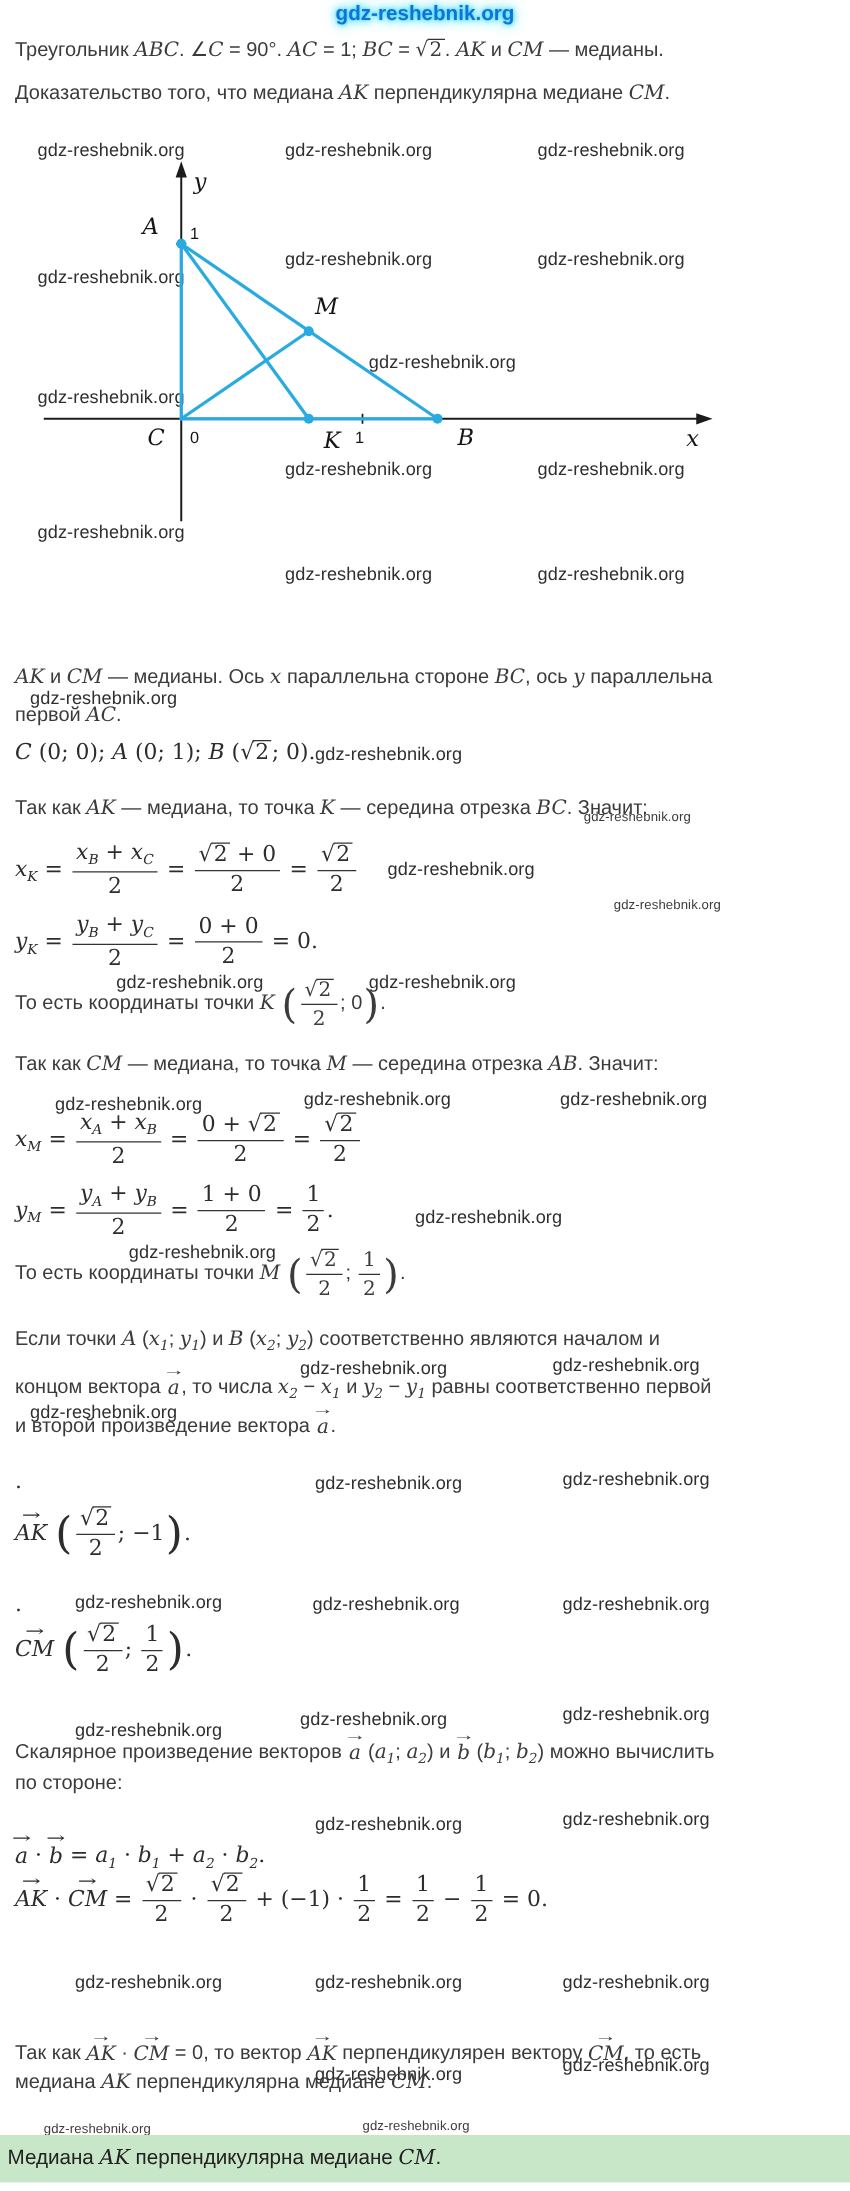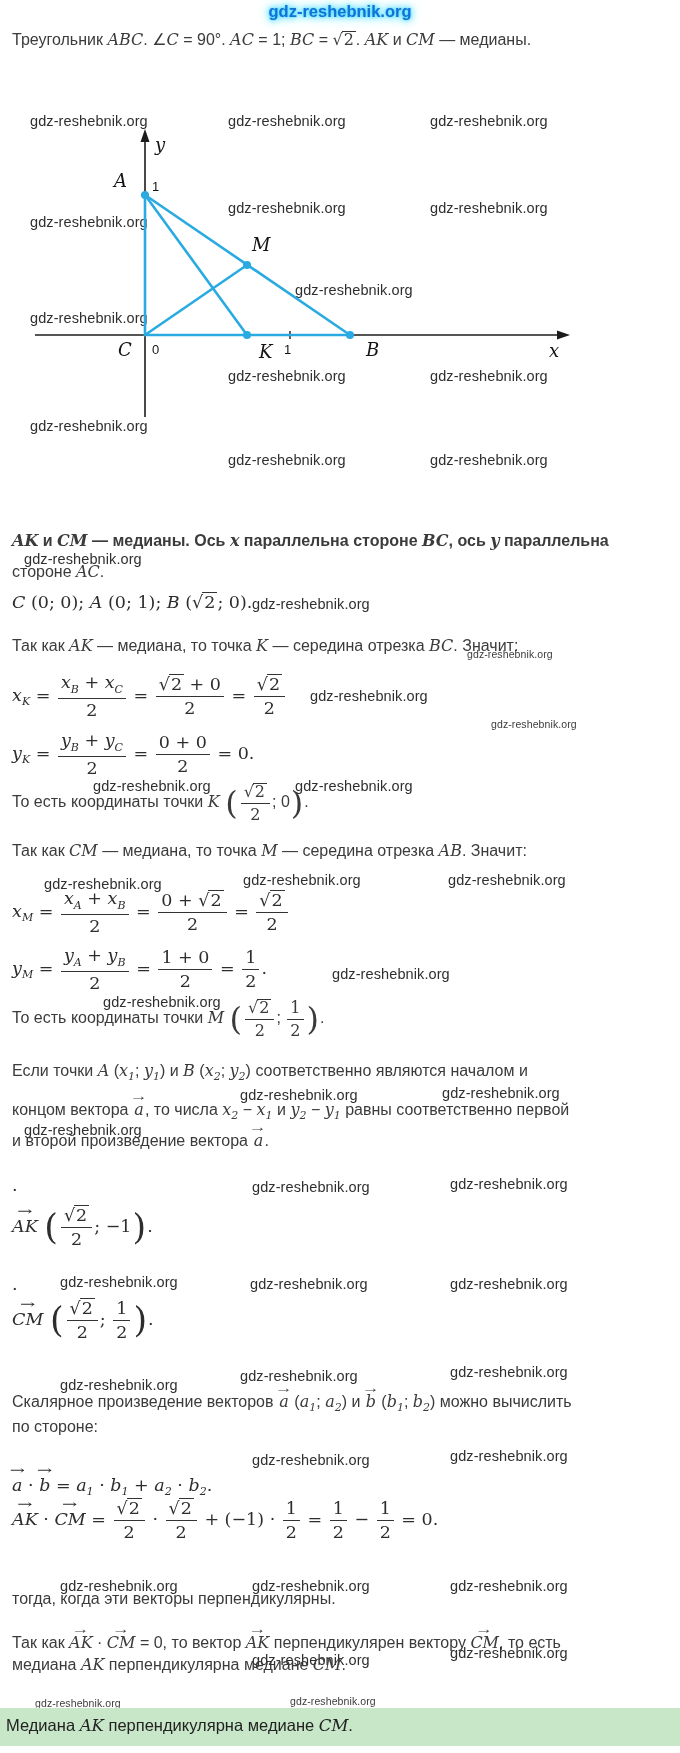--- a/index.html
+++ b/index.html
@@ -111,20 +111,21 @@
       <span class="wm" style="left: 450px; top: 1578px;">gdz-reshebnik.org</span>
       <span class="wm" style="left: 450px; top: 1645px;">gdz-reshebnik.org</span>
       <span class="wm" style="left: 252px; top: 1652px;">gdz-reshebnik.org</span>
       <span class="wm small" style="left: 35px; top: 1697px;">gdz-reshebnik.org</span>
       <span class="wm small" style="left: 290px; top: 1695px;">gdz-reshebnik.org</span>
     </div>
 
   <div class="wm-top">gdz-reshebnik.org</div>
 
   <div class="tline" style="top:30px;"><span class="tk-t">Треугольник </span><span class="tk-v">ABC</span><span class="tk-t">. ∠</span><span class="tk-v">C</span><span class="tk-t"> = 90°. </span><span class="tk-v">AC</span><span class="tk-t"> = 1; </span><span class="tk-v">BC</span><span class="tk-t"> = </span><span class="tk-sqrt"><span class="tk-rad">√</span><span class="tk-rdc"><span class="tk-t">2</span></span></span><span class="tk-t">. </span><span class="tk-v">AK</span><span class="tk-t"> и </span><span class="tk-v">CM</span><span class="tk-t"> — медианы.</span></div>
+  <div class="tline" style="top:64px;"><span class="tk-t">Доказательство того, что медиана </span><span class="tk-v">AK</span><span class="tk-t"> перпендикулярна медиане </span><span class="tk-v">CM</span><span class="tk-t">.</span></div>
 
   <svg id="diagram" width="600" height="320" viewBox="0 0 600 320">
     <line class="axis" x1="35" y1="210" x2="560" y2="210"></line>
     <polygon class="axis-arrow" points="570,210 557,205.5 557,214.5"></polygon>
     <line class="axis" x1="145" y1="292" x2="145" y2="14"></line>
     <polygon class="axis-arrow" points="145,4 140.5,17 149.5,17"></polygon>
 
     <line class="tick" x1="141" y1="70" x2="149" y2="70"></line>
     <line class="tick" x1="290" y1="206" x2="290" y2="214"></line>
 
@@ -144,43 +145,42 @@
     <text class="lbl-var" x="118" y="231">C</text>
     <text class="lbl-var" x="259" y="233">K</text>
     <text class="lbl-var" x="366" y="231">B</text>
     <text class="lbl-var" x="155" y="26">y</text>
     <text class="lbl-var" x="549" y="232">x</text>
     <text class="lbl-num" x="152" y="229">0</text>
     <text class="lbl-num" x="152" y="66">1</text>
     <text class="lbl-num" x="284" y="229">1</text>
   </svg>
 
-  <div class="tline" style="top:531px;font-weight:bold;"><span class="tk-v">AK</span><span class="tk-t"> и </span><span class="tk-v">CM</span><span class="tk-t"> — медианы. Ось </span><span class="tk-v">x</span><span class="tk-t"> параллельна стороне </span><span class="tk-v">BC</span><span class="tk-t">, ось </span><span class="tk-v">y</span><span class="tk-t"> параллельна</span></div>
-  <div class="tline" style="top:562px;"><span class="tk-t">стороне </span><span class="tk-v">AC</span><span class="tk-t">.</span></div>
+  <div class="tline" style="top:531px;"><span class="tk-v">AK</span><span class="tk-t"> и </span><span class="tk-v">CM</span><span class="tk-t"> — медианы. Ось </span><span class="tk-v">x</span><span class="tk-t"> параллельна стороне </span><span class="tk-v">BC</span><span class="tk-t">, ось </span><span class="tk-v">y</span><span class="tk-t"> параллельна</span></div>
+  <div class="tline" style="top:562px;"><span class="tk-t">первой </span><span class="tk-v">AC</span><span class="tk-t">.</span></div>
   <div class="fline" style="top:592px;"><span class="tk-v">C</span><span class="tk-t"> (0; 0); </span><span class="tk-v">A</span><span class="tk-t"> (0; 1); </span><span class="tk-v">B</span><span class="tk-t"> (</span><span class="tk-sqrt"><span class="tk-rad">√</span><span class="tk-rdc"><span class="tk-t">2</span></span></span><span class="tk-t">; 0).</span></div>
   <div class="tline" style="top:636px;"><span class="tk-t">Так как </span><span class="tk-v">AK</span><span class="tk-t"> — медиана, то точка </span><span class="tk-v">K</span><span class="tk-t"> — середина отрезка </span><span class="tk-v">BC</span><span class="tk-t">. Значит:</span></div>
   <div class="fline" style="top:673px;"><span class="tk-v">x</span><sub class="tk-s">K</sub><span class="tk-t"> = </span><span class="tk-frac"><span class="tk-num"><span class="tk-v">x</span><sub class="tk-s">B</sub><span class="tk-t"> + </span><span class="tk-v">x</span><sub class="tk-s">C</sub></span><span class="tk-den"><span class="tk-t">2</span></span></span><span class="tk-t"> = </span><span class="tk-frac"><span class="tk-num"><span class="tk-sqrt"><span class="tk-rad">√</span><span class="tk-rdc"><span class="tk-t">2</span></span></span><span class="tk-t"> + 0</span></span><span class="tk-den"><span class="tk-t">2</span></span></span><span class="tk-t"> = </span><span class="tk-frac"><span class="tk-num"><span class="tk-sqrt"><span class="tk-rad">√</span><span class="tk-rdc"><span class="tk-t">2</span></span></span></span><span class="tk-den"><span class="tk-t">2</span></span></span></div>
   <div class="fline" style="top:731px;"><span class="tk-v">y</span><sub class="tk-s">K</sub><span class="tk-t"> = </span><span class="tk-frac"><span class="tk-num"><span class="tk-v">y</span><sub class="tk-s">B</sub><span class="tk-t"> + </span><span class="tk-v">y</span><sub class="tk-s">C</sub></span><span class="tk-den"><span class="tk-t">2</span></span></span><span class="tk-t"> = </span><span class="tk-frac"><span class="tk-num"><span class="tk-t">0 + 0</span></span><span class="tk-den"><span class="tk-t">2</span></span></span><span class="tk-t"> = 0.</span></div>
   <div class="tline" style="top:783px;"><span class="tk-t">То есть координаты точки </span><span class="tk-v">K</span><span class="tk-t"> </span><span class="tk-big">(</span><span class="tk-frac"><span class="tk-num"><span class="tk-sqrt"><span class="tk-rad">√</span><span class="tk-rdc"><span class="tk-t">2</span></span></span></span><span class="tk-den"><span class="tk-t">2</span></span></span><span class="tk-t">; 0</span><span class="tk-big">)</span><span class="tk-t">.</span></div>
   <div class="tline" style="top:841px;"><span class="tk-t">Так как </span><span class="tk-v">CM</span><span class="tk-t"> — медиана, то точка </span><span class="tk-v">M</span><span class="tk-t"> — середина отрезка </span><span class="tk-v">AB</span><span class="tk-t">. Значит:</span></div>
   <div class="fline" style="top:889px;"><span class="tk-v">x</span><sub class="tk-s">M</sub><span class="tk-t"> = </span><span class="tk-frac"><span class="tk-num"><span class="tk-v">x</span><sub class="tk-s">A</sub><span class="tk-t"> + </span><span class="tk-v">x</span><sub class="tk-s">B</sub></span><span class="tk-den"><span class="tk-t">2</span></span></span><span class="tk-t"> = </span><span class="tk-frac"><span class="tk-num"><span class="tk-t">0 + </span><span class="tk-sqrt"><span class="tk-rad">√</span><span class="tk-rdc"><span class="tk-t">2</span></span></span></span><span class="tk-den"><span class="tk-t">2</span></span></span><span class="tk-t"> = </span><span class="tk-frac"><span class="tk-num"><span class="tk-sqrt"><span class="tk-rad">√</span><span class="tk-rdc"><span class="tk-t">2</span></span></span></span><span class="tk-den"><span class="tk-t">2</span></span></span></div>
   <div class="fline" style="top:946px;"><span class="tk-v">y</span><sub class="tk-s">M</sub><span class="tk-t"> = </span><span class="tk-frac"><span class="tk-num"><span class="tk-v">y</span><sub class="tk-s">A</sub><span class="tk-t"> + </span><span class="tk-v">y</span><sub class="tk-s">B</sub></span><span class="tk-den"><span class="tk-t">2</span></span></span><span class="tk-t"> = </span><span class="tk-frac"><span class="tk-num"><span class="tk-t">1 + 0</span></span><span class="tk-den"><span class="tk-t">2</span></span></span><span class="tk-t"> = </span><span class="tk-frac"><span class="tk-num"><span class="tk-t">1</span></span><span class="tk-den"><span class="tk-t">2</span></span></span><span class="tk-t">.</span></div>
   <div class="tline" style="top:999px;"><span class="tk-t">То есть координаты точки </span><span class="tk-v">M</span><span class="tk-t"> </span><span class="tk-big">(</span><span class="tk-frac"><span class="tk-num"><span class="tk-sqrt"><span class="tk-rad">√</span><span class="tk-rdc"><span class="tk-t">2</span></span></span></span><span class="tk-den"><span class="tk-t">2</span></span></span><span class="tk-t">; </span><span class="tk-frac"><span class="tk-num"><span class="tk-t">1</span></span><span class="tk-den"><span class="tk-t">2</span></span></span><span class="tk-big">)</span><span class="tk-t">.</span></div>
   <div class="tline" style="top:1061px;"><span class="tk-t">Если точки </span><span class="tk-v">A</span><span class="tk-t"> (</span><span class="tk-v">x</span><sub class="tk-s">1</sub><span class="tk-t">; </span><span class="tk-v">y</span><sub class="tk-s">1</sub><span class="tk-t">) и </span><span class="tk-v">B</span><span class="tk-t"> (</span><span class="tk-v">x</span><sub class="tk-s">2</sub><span class="tk-t">; </span><span class="tk-v">y</span><sub class="tk-s">2</sub><span class="tk-t">) соответственно являются началом и</span></div>
   <div class="tline" style="top:1092px;"><span class="tk-t">концом вектора </span><span class="tk-vec"><span class="tk-vec-arr">→</span><span class="tk-vec-body">a</span></span><span class="tk-t">, то числа </span><span class="tk-v">x</span><sub class="tk-s">2</sub><span class="tk-t"> − </span><span class="tk-v">x</span><sub class="tk-s">1</sub><span class="tk-t"> и </span><span class="tk-v">y</span><sub class="tk-s">2</sub><span class="tk-t"> − </span><span class="tk-v">y</span><sub class="tk-s">1</sub><span class="tk-t"> равны соответственно первой</span></div>
   <div class="tline" style="top:1123px;"><span class="tk-t">и второй произведение вектора </span><span class="tk-vec"><span class="tk-vec-arr">→</span><span class="tk-vec-body">a</span></span><span class="tk-t">.</span></div>
   <div class="fline" style="top:1175px;"><span class="tk-t">.</span></div>
   <div class="fline" style="top:1205px;"><span class="tk-vec"><span class="tk-vec-arr">→</span><span class="tk-vec-body">AK</span></span><span class="tk-t"> </span><span class="tk-big">(</span><span class="tk-frac"><span class="tk-num"><span class="tk-sqrt"><span class="tk-rad">√</span><span class="tk-rdc"><span class="tk-t">2</span></span></span></span><span class="tk-den"><span class="tk-t">2</span></span></span><span class="tk-t">; −1</span><span class="tk-big">)</span><span class="tk-t">.</span></div>
   <div class="fline" style="top:1274px;"><span class="tk-t">.</span></div>
   <div class="fline" style="top:1298px;"><span class="tk-vec"><span class="tk-vec-arr">→</span><span class="tk-vec-body">CM</span></span><span class="tk-t"> </span><span class="tk-big">(</span><span class="tk-frac"><span class="tk-num"><span class="tk-sqrt"><span class="tk-rad">√</span><span class="tk-rdc"><span class="tk-t">2</span></span></span></span><span class="tk-den"><span class="tk-t">2</span></span></span><span class="tk-t">; </span><span class="tk-frac"><span class="tk-num"><span class="tk-t">1</span></span><span class="tk-den"><span class="tk-t">2</span></span></span><span class="tk-big">)</span><span class="tk-t">.</span></div>
   <div class="tline" style="top:1384px;"><span class="tk-t">Скалярное произведение векторов </span><span class="tk-vec"><span class="tk-vec-arr">→</span><span class="tk-vec-body">a</span></span><span class="tk-t"> (</span><span class="tk-v">a</span><sub class="tk-s">1</sub><span class="tk-t">; </span><span class="tk-v">a</span><sub class="tk-s">2</sub><span class="tk-t">) и </span><span class="tk-vec"><span class="tk-vec-arr">→</span><span class="tk-vec-body">b</span></span><span class="tk-t"> (</span><span class="tk-v">b</span><sub class="tk-s">1</sub><span class="tk-t">; </span><span class="tk-v">b</span><sub class="tk-s">2</sub><span class="tk-t">) можно вычислить</span></div>
   <div class="tline" style="top:1418px;"><span class="tk-t">по стороне:</span></div>
   <div class="fline" style="top:1466px;"><span class="tk-vec"><span class="tk-vec-arr">→</span><span class="tk-vec-body">a</span></span><span class="tk-t"> · </span><span class="tk-vec"><span class="tk-vec-arr">→</span><span class="tk-vec-body">b</span></span><span class="tk-t"> = </span><span class="tk-v">a</span><sub class="tk-s">1</sub><span class="tk-t"> · </span><span class="tk-v">b</span><sub class="tk-s">1</sub><span class="tk-t"> + </span><span class="tk-v">a</span><sub class="tk-s">2</sub><span class="tk-t"> · </span><span class="tk-v">b</span><sub class="tk-s">2</sub><span class="tk-t">.</span></div>
   <div class="fline" style="top:1498px;"><span class="tk-vec"><span class="tk-vec-arr">→</span><span class="tk-vec-body">AK</span></span><span class="tk-t"> · </span><span class="tk-vec"><span class="tk-vec-arr">→</span><span class="tk-vec-body">CM</span></span><span class="tk-t"> = </span><span class="tk-frac"><span class="tk-num"><span class="tk-sqrt"><span class="tk-rad">√</span><span class="tk-rdc"><span class="tk-t">2</span></span></span></span><span class="tk-den"><span class="tk-t">2</span></span></span><span class="tk-t"> · </span><span class="tk-frac"><span class="tk-num"><span class="tk-sqrt"><span class="tk-rad">√</span><span class="tk-rdc"><span class="tk-t">2</span></span></span></span><span class="tk-den"><span class="tk-t">2</span></span></span><span class="tk-t"> + (−1) · </span><span class="tk-frac"><span class="tk-num"><span class="tk-t">1</span></span><span class="tk-den"><span class="tk-t">2</span></span></span><span class="tk-t"> = </span><span class="tk-frac"><span class="tk-num"><span class="tk-t">1</span></span><span class="tk-den"><span class="tk-t">2</span></span></span><span class="tk-t"> − </span><span class="tk-frac"><span class="tk-num"><span class="tk-t">1</span></span><span class="tk-den"><span class="tk-t">2</span></span></span><span class="tk-t"> = 0.</span></div>
-  <div class="tline" style="top:1590px;"><span class="tk-t">тогда, когда эти векторы перпендикулярны.</span></div>
   <div class="tline" style="top:1625px;"><span class="tk-t">Так как </span><span class="tk-vec"><span class="tk-vec-arr">→</span><span class="tk-vec-body">AK</span></span><span class="tk-t"> · </span><span class="tk-vec"><span class="tk-vec-arr">→</span><span class="tk-vec-body">CM</span></span><span class="tk-t"> = 0, то вектор </span><span class="tk-vec"><span class="tk-vec-arr">→</span><span class="tk-vec-body">AK</span></span><span class="tk-t"> перпендикулярен вектору </span><span class="tk-vec"><span class="tk-vec-arr">→</span><span class="tk-vec-body">CM</span></span><span class="tk-t">, то есть</span></div>
   <div class="tline" style="top:1655px;"><span class="tk-t">медиана </span><span class="tk-v">AK</span><span class="tk-t"> перпендикулярна медиане </span><span class="tk-v">CM</span><span class="tk-t">.</span></div>
 
   <div class="answer-bar" style="top:1708px;">
     <div class="answer-text"><span class="tk-t">Медиана </span><span class="tk-v">AK</span><span class="tk-t"> перпендикулярна медиане </span><span class="tk-v">CM</span><span class="tk-t">.</span></div>
   </div>
 
 </div>
 
 </body></html>

